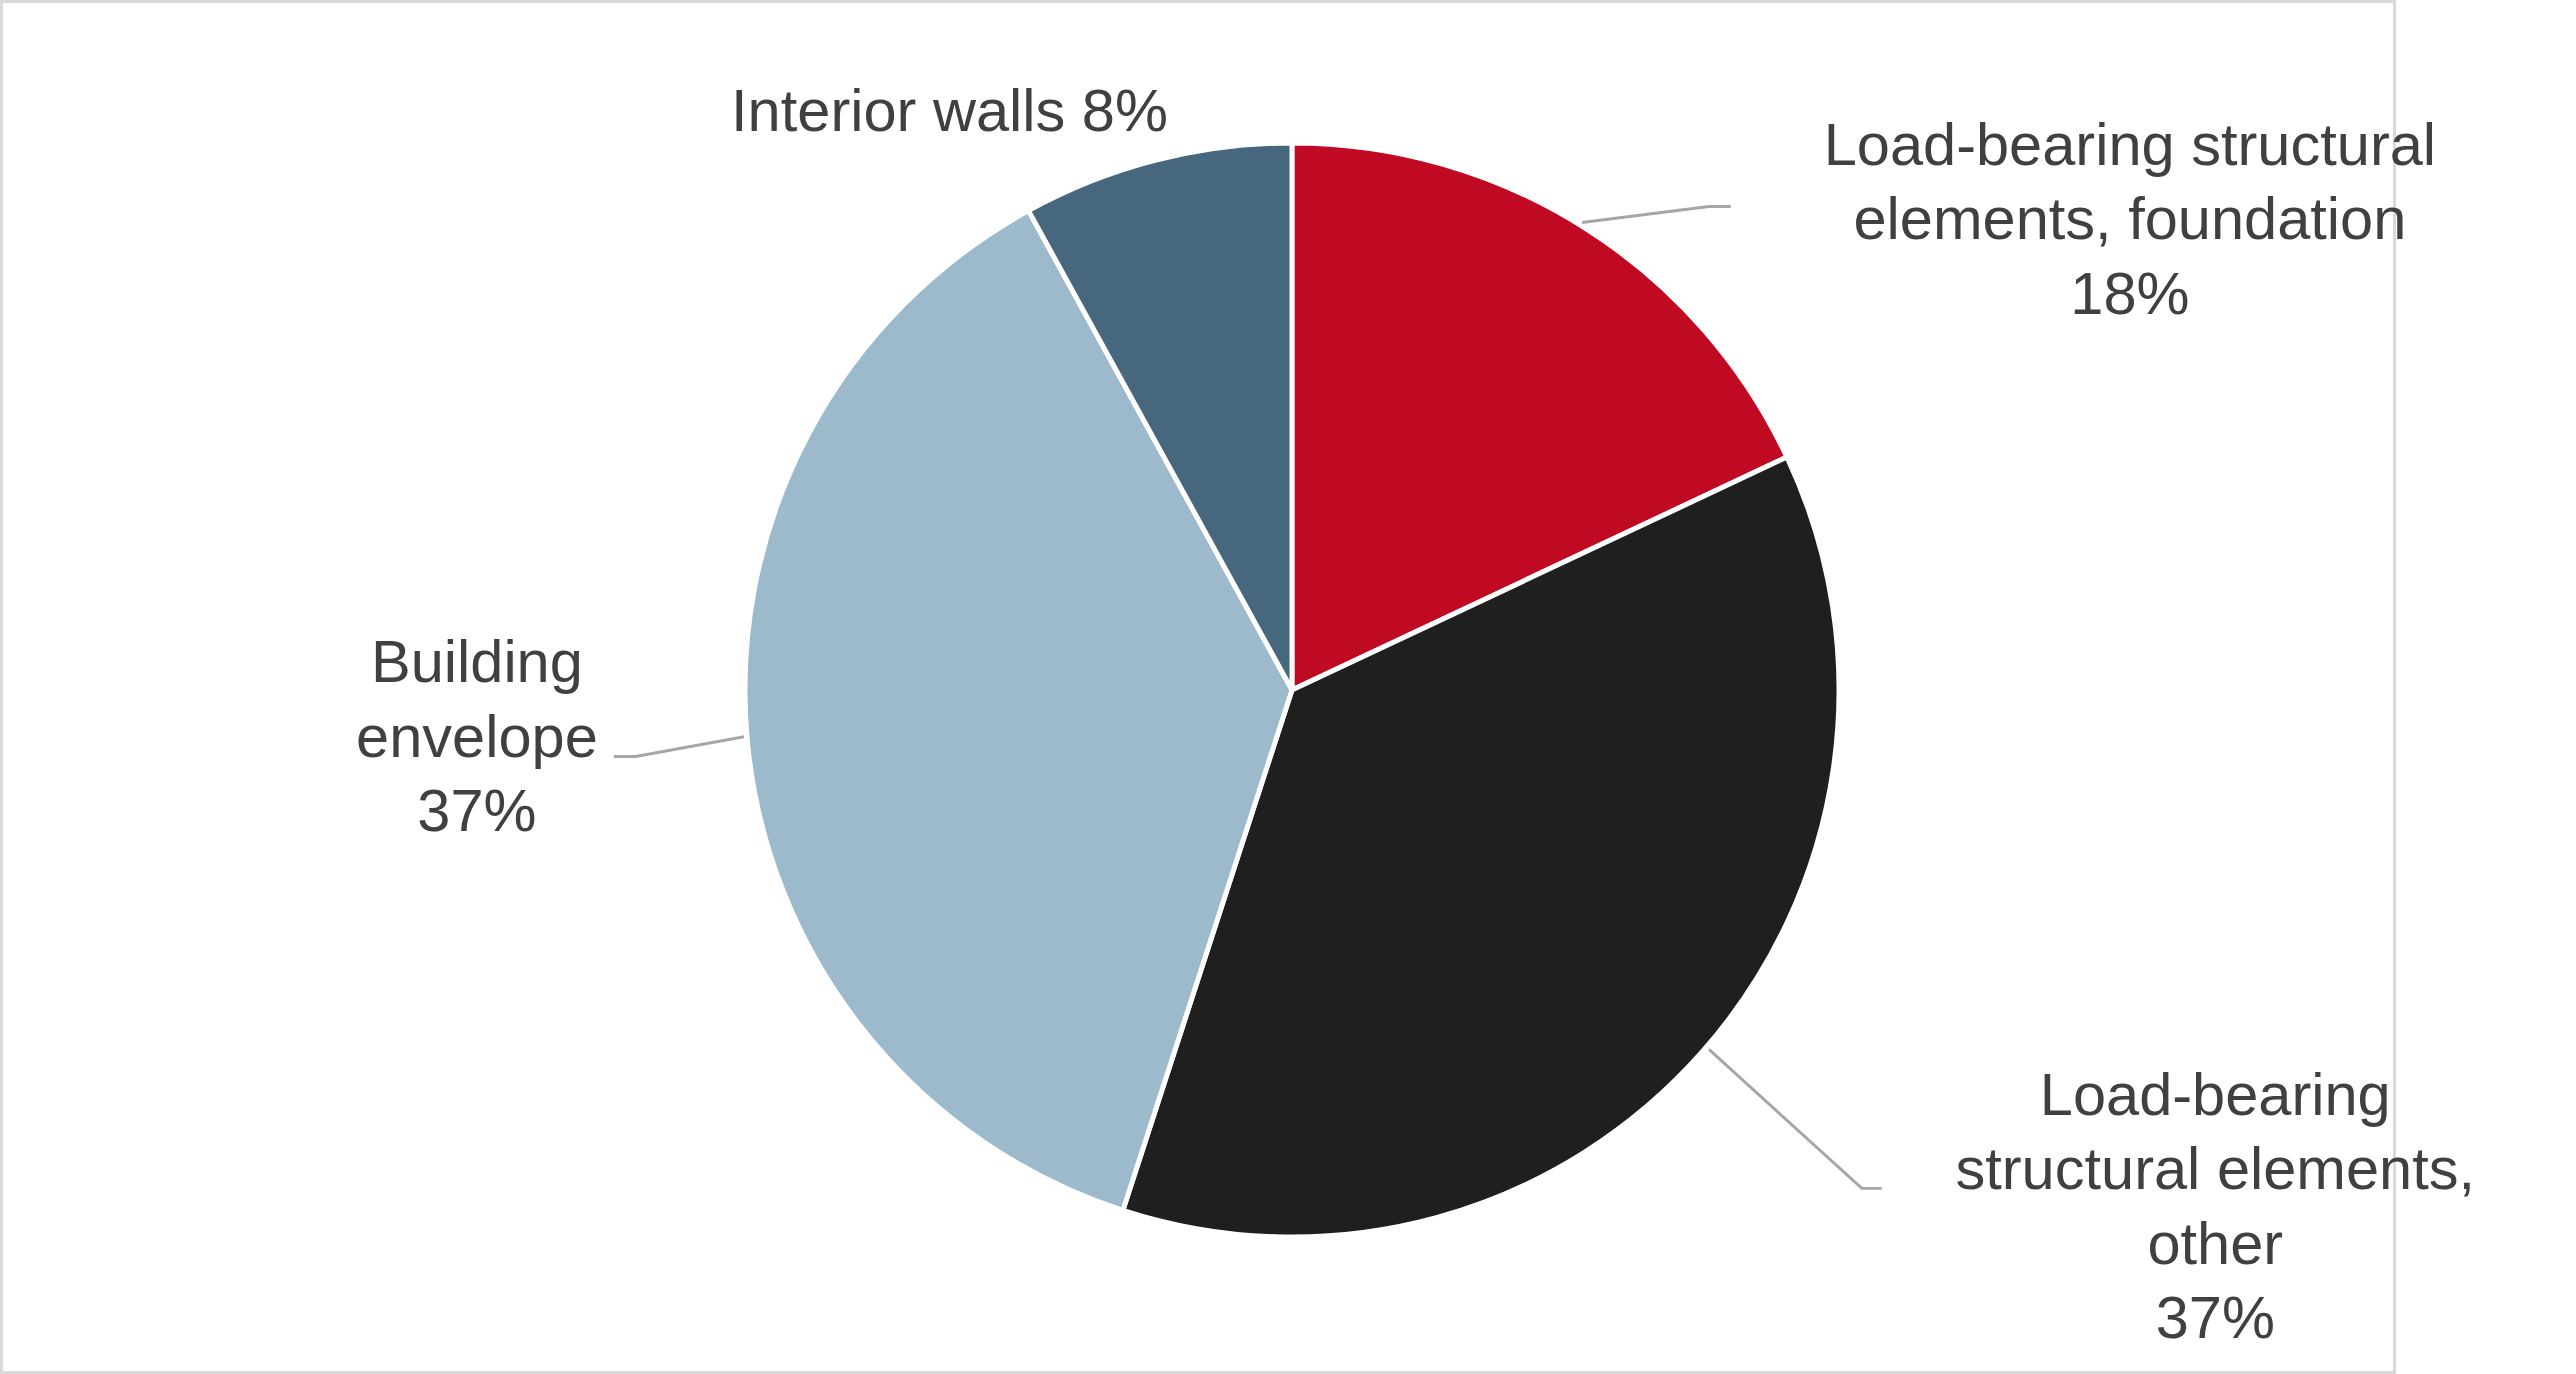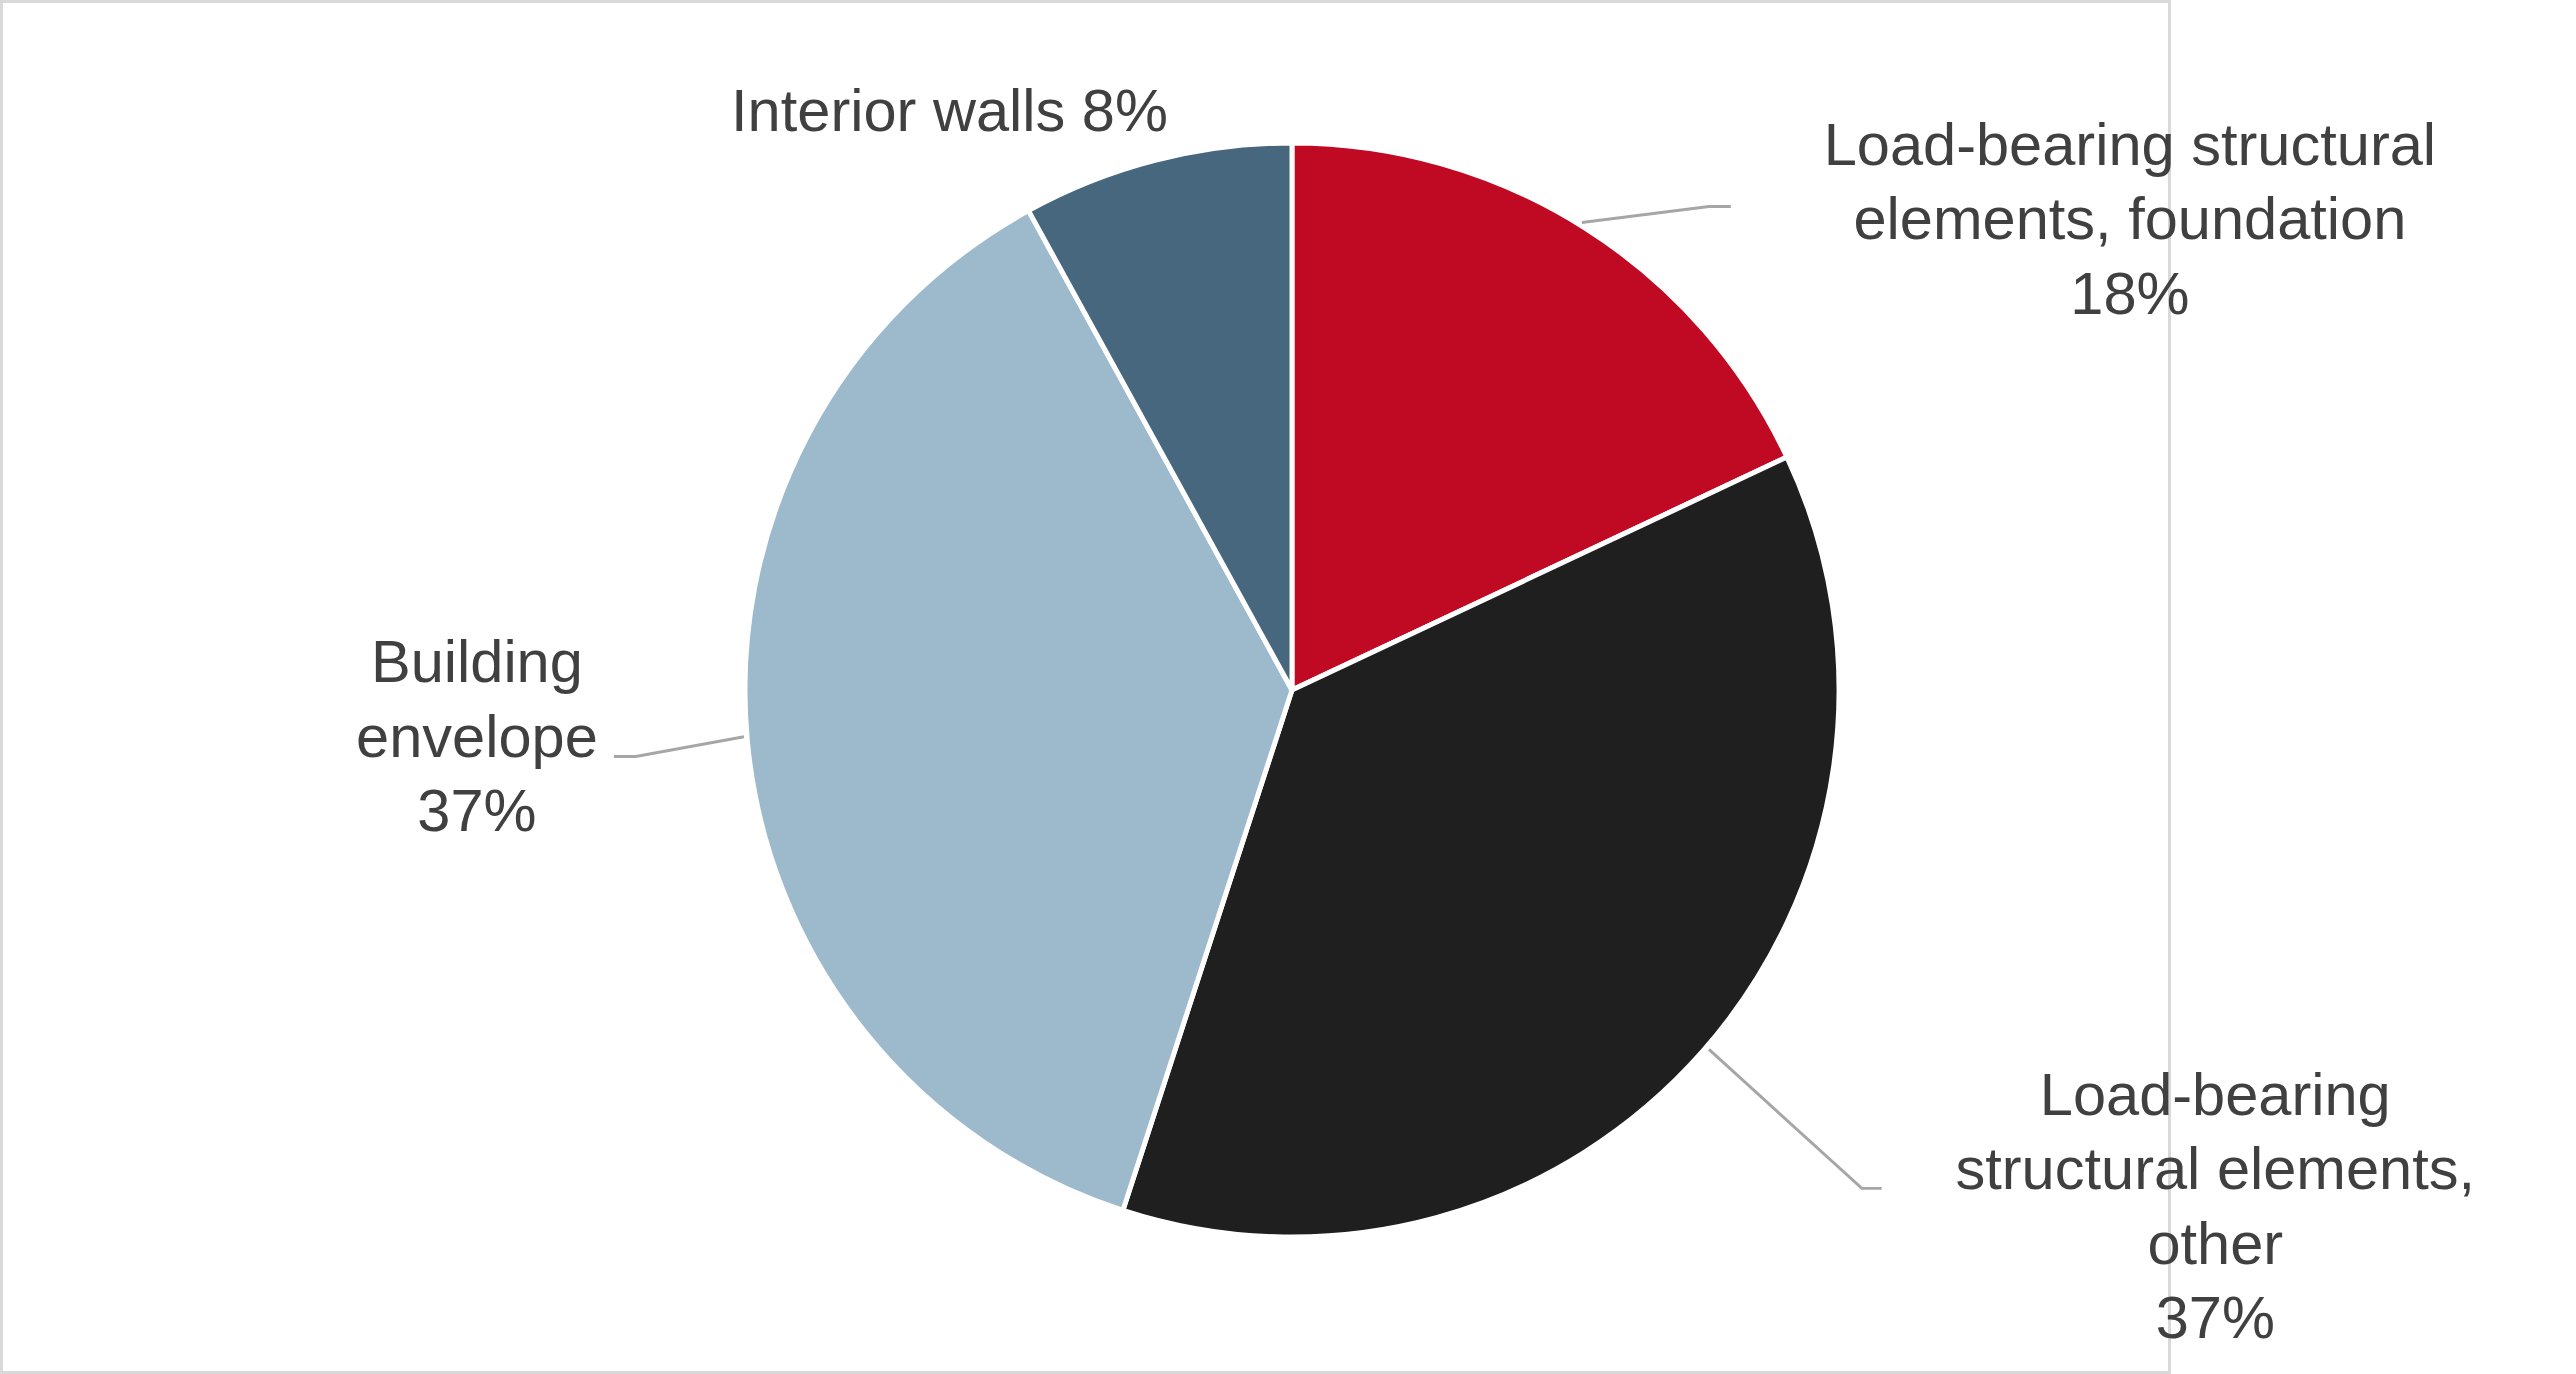--- a/index.html
+++ b/index.html
@@ -1,18 +1,18 @@
 <!DOCTYPE html>
 <html><head>
 <meta charset="utf-8">
 <style>
   html, body { margin: 0; padding: 0; background: #ffffff; }
   body { width: 2576px; height: 1374px; position: relative; overflow: hidden; }
   .frame {
-    position: absolute; left: 0; top: 0; width: 2171px; height: 1374px;
+    position: absolute; left: 0; top: 0; width: 2396px; height: 1374px;
     box-sizing: border-box; border: 3px solid #d9d9d9; background: #ffffff;
   }
   svg.chart { position: absolute; left: 0; top: 0; }
   .lbl { font-family: "Liberation Sans", sans-serif; font-size: 60px; fill: #404040; }
 </style>
 </head>
 <body>
 
 <div class="frame">
   <svg class="chart" width="2576" height="1374" viewBox="0 0 2594 1384">

